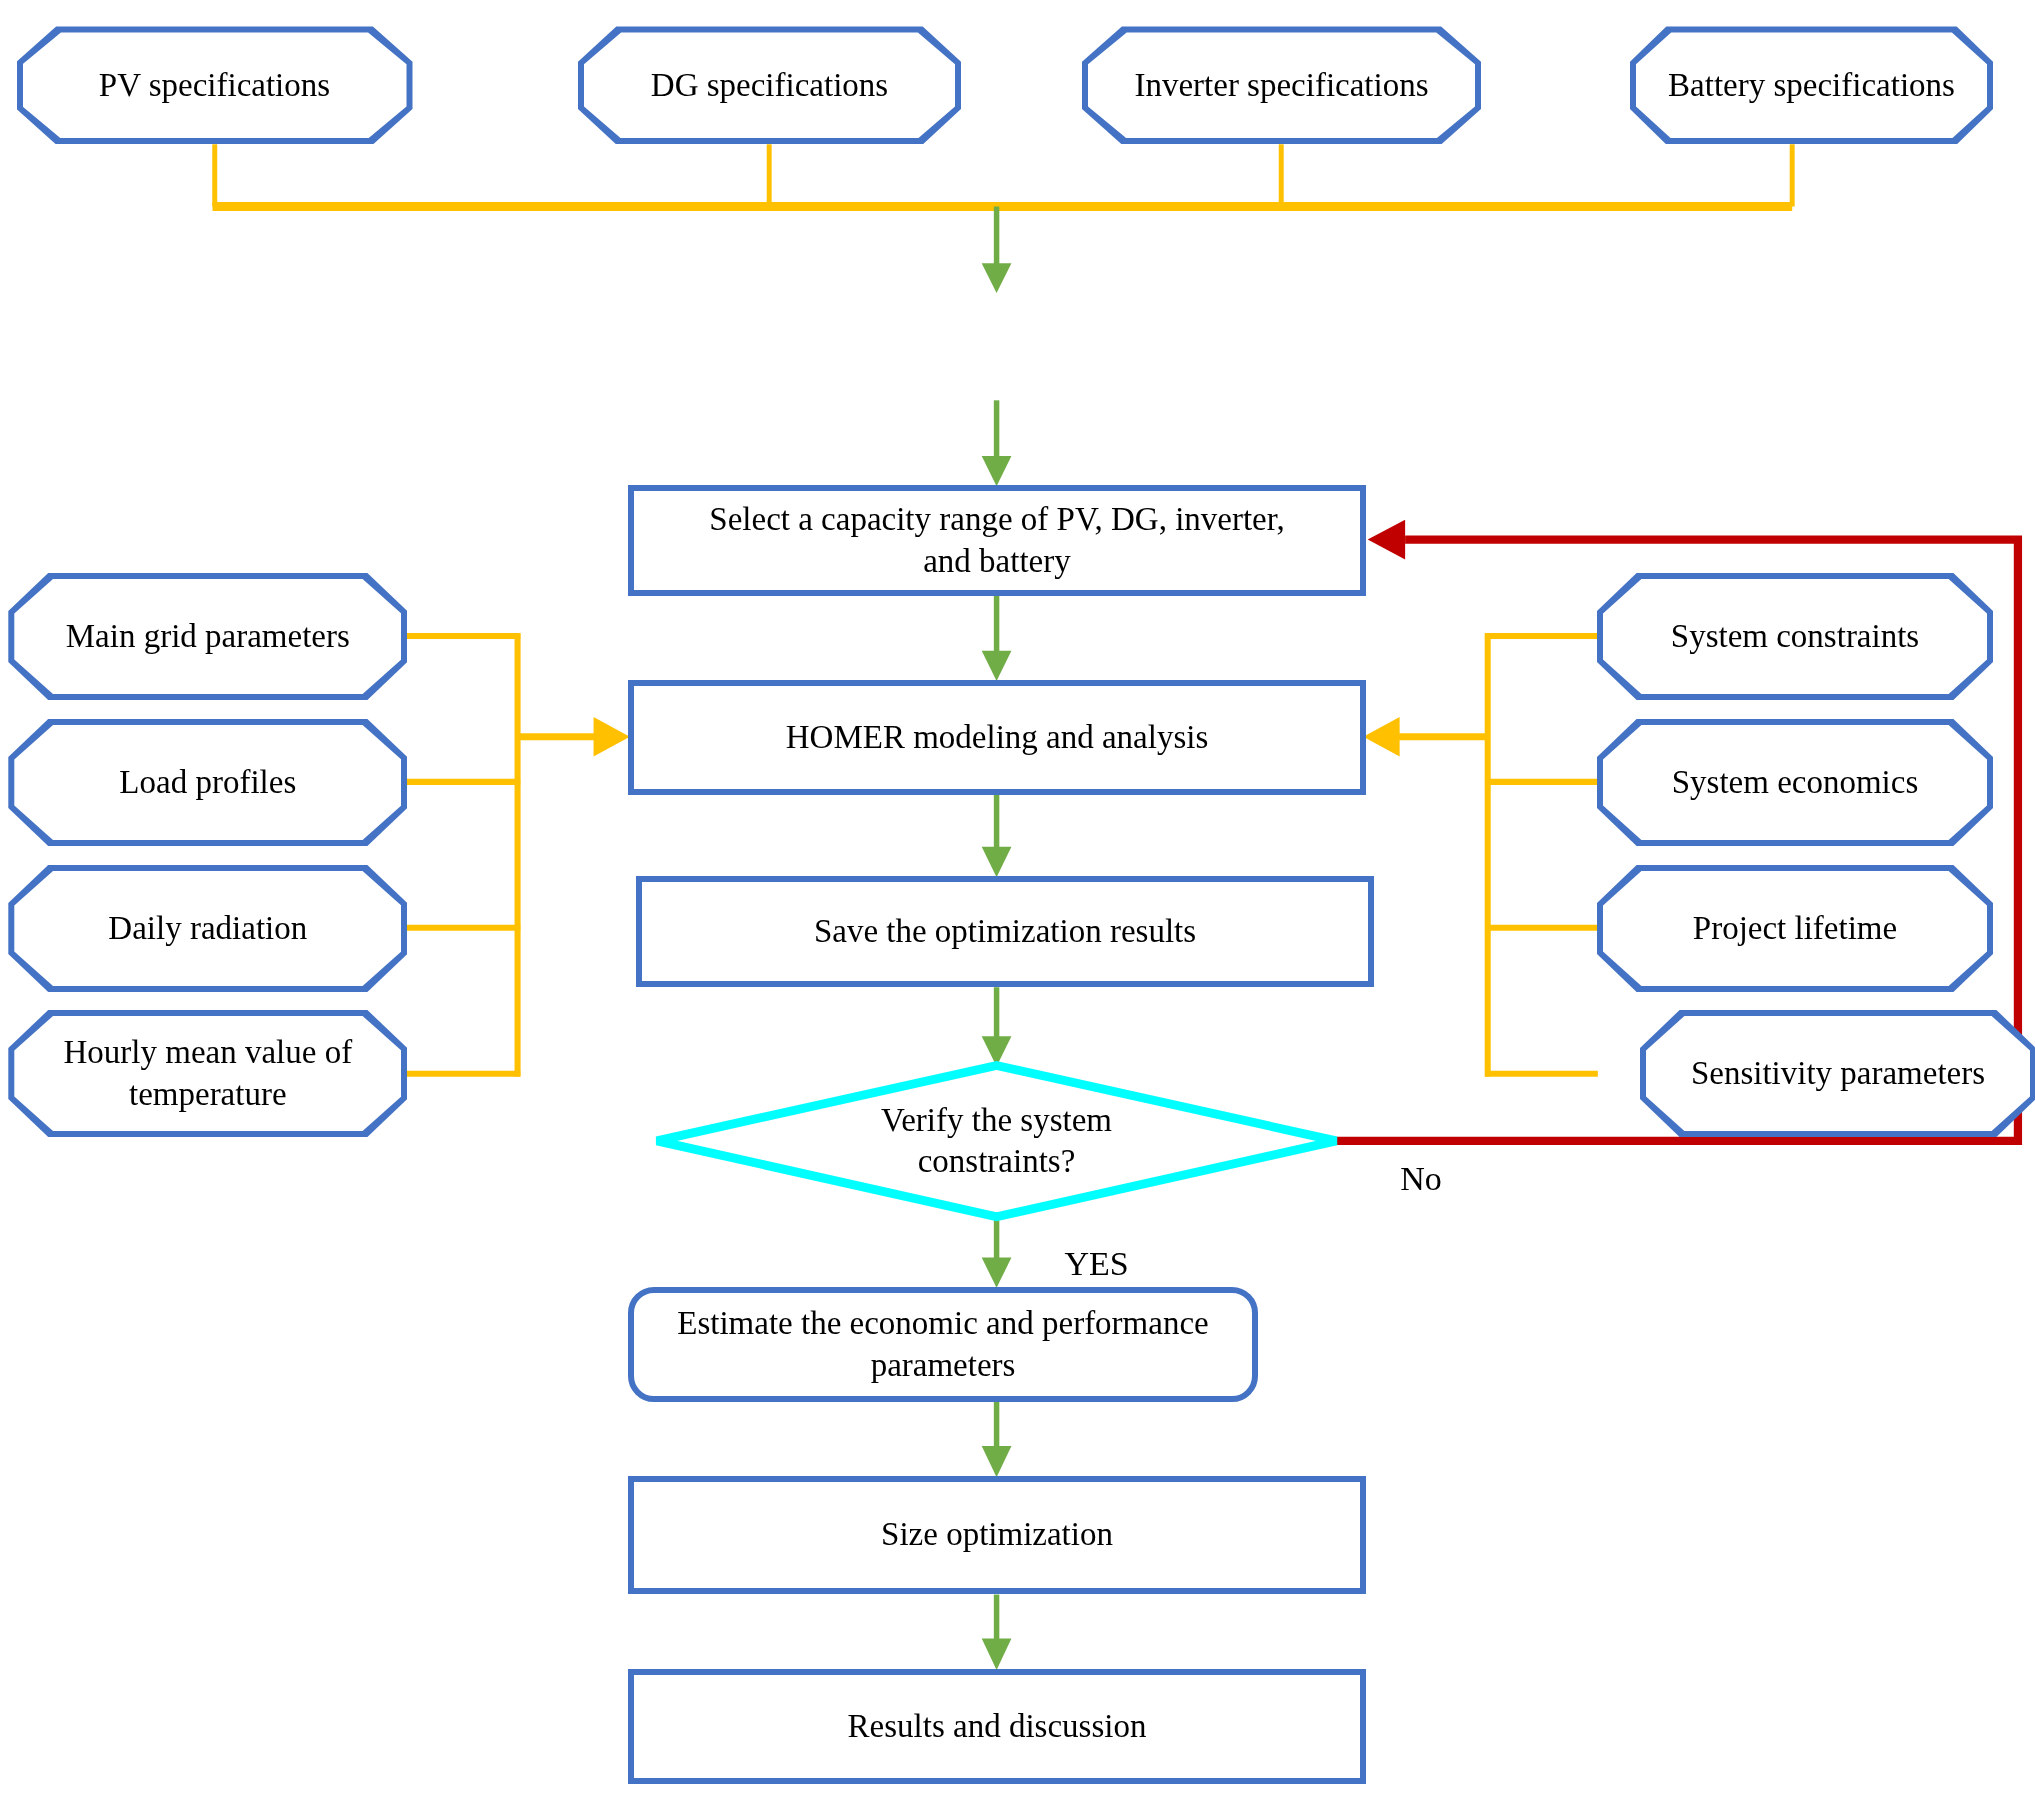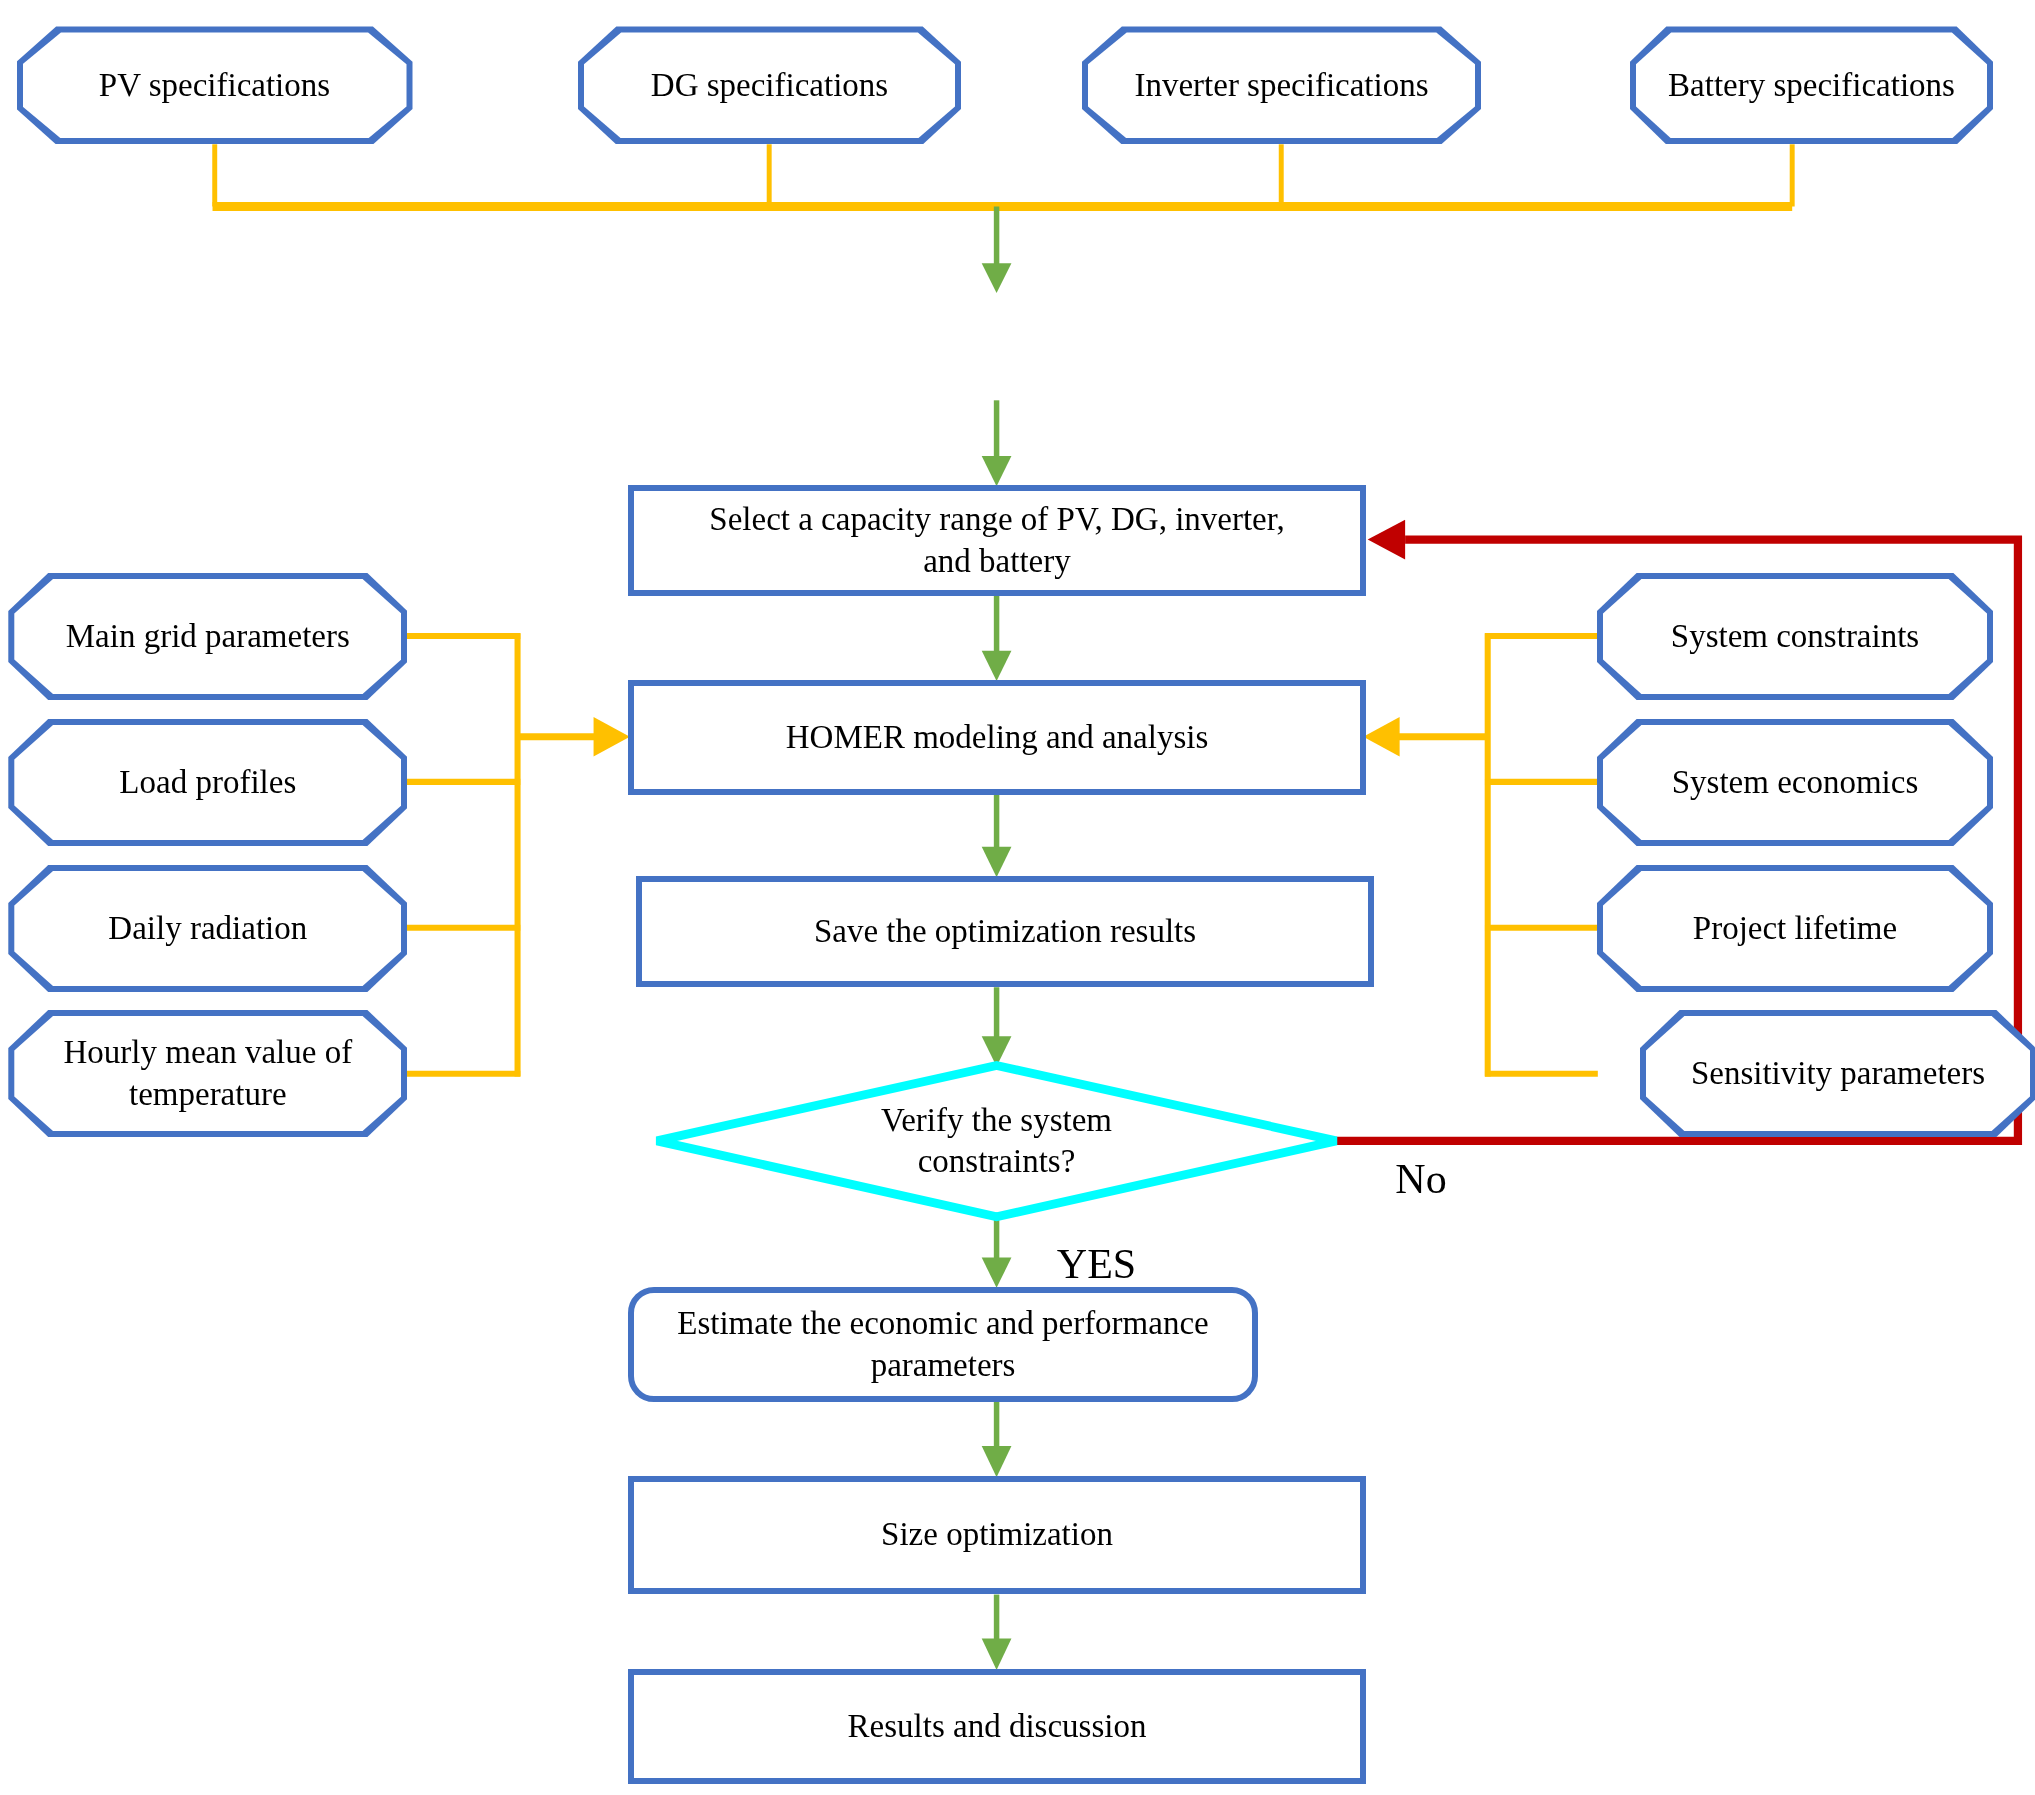--- a/index.html
+++ b/index.html
@@ -53,21 +53,21 @@
     font-size: 33px;
     line-height: 1.25;
     white-space: pre-line;
   }
   .rbox .node-label { position: static; }
   .float-label {
     position: absolute;
     display: flex;
     align-items: center;
     justify-content: center;
-    font-size: 42px;
+    font-size: 34px;
     white-space: pre-line;
   }
 </style>
 </head>
 <body>
 
 <div id="canvas">
 
   <svg id="connectors" width="2035" height="1795" viewBox="0 0 3696 3260">
 

